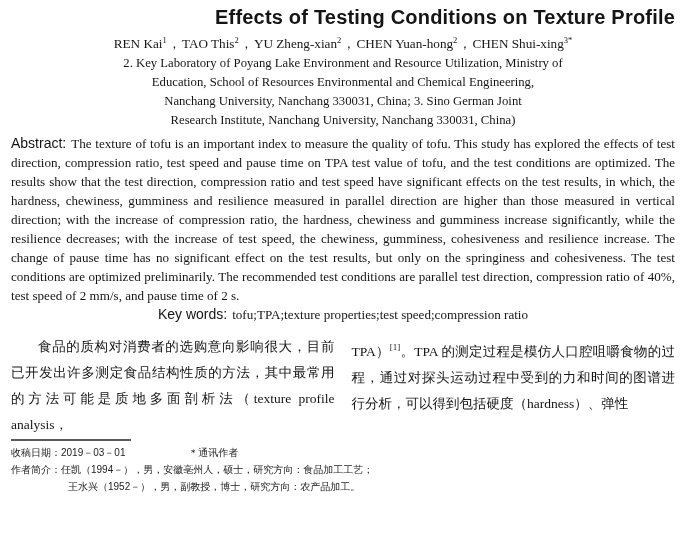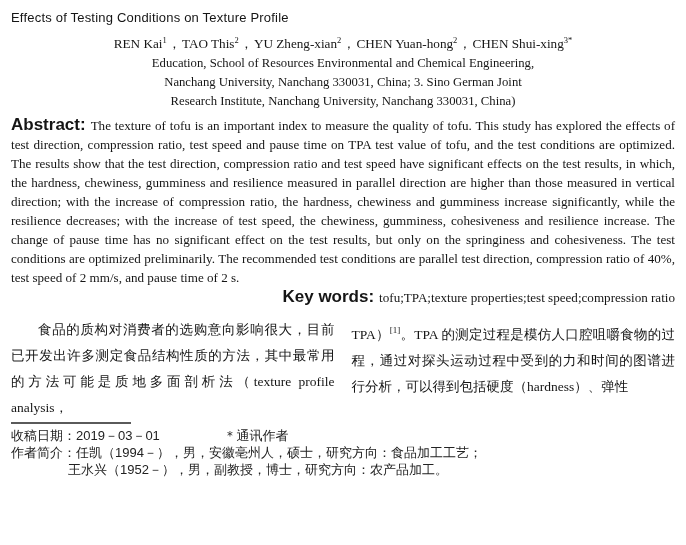--- a/index.html
+++ b/index.html
@@ -9,69 +9,70 @@
   }
   body {
     font-family: "Liberation Serif", "DejaVu Serif", serif;
     color: #151515;
     -webkit-font-smoothing: antialiased;
   }
   .page { padding: 6px 11px 0 11px; width: 686px; height: 545px; }
 
   .title {
     font-family: "Liberation Sans", "DejaVu Sans", sans-serif;
-    font-size: 13px; font-weight: 400;
-    text-align: left; line-height: 23px; letter-spacing: 0.2px;
+    font-size: 20px; font-weight: 700;
+    text-align: right; line-height: 23px; letter-spacing: 0.2px;
   }
   .tline { display: block; }
 
   .authors { text-align: center; font-size: 13.2px; margin-top: 3px; line-height: 17px; white-space: nowrap; }
   .authors sup { font-size: 8.5px; vertical-align: super; }
   .authors .sep { padding: 0 1px; }
 
   .affils { text-align: center; font-size: 12.7px; line-height: 19px; margin-top: 2px; }
 
   .abstract {
     margin-top: 4px; font-size: 13.1px; line-height: 19px;
     text-align: justify;
   }
   .label {
     font-family: "Liberation Sans", "DejaVu Sans", sans-serif;
-    font-weight: 700; font-size: 17px; margin-right: 5px;
+    font-weight: 400; font-size: 14px; margin-right: 5px;
   }
-  .keywords { font-size: 13.1px; line-height: 19px; text-align: right; }
+  .keywords { font-size: 13.1px; line-height: 19px; text-align: center; }
 
   .columns { display: flex; gap: 17px; margin-top: 10px; }
   .col { flex: 1; font-size: 13.5px; line-height: 26px; text-align: justify; }
   .col.left { text-indent: 2em; }
   .col sup { font-size: 9px; vertical-align: super; }
 
   .footnote {
     font-family: "Liberation Sans", "DejaVu Sans", sans-serif;
-    font-size: 13px; line-height: 17px; margin-top: 1px; color: #222;
+    font-size: 10px; line-height: 17px; margin-top: 1px; color: #222;
   }
   .rule { width: 120px; border-top: 2px solid #5a5a5a; margin: 1px 0 3px 0; }
   .fn-line { white-space: nowrap; }
   .corr { margin-left: 60px; }
   .bio2 { padding-left: 57px; }
 </style>
 </head>
 <body>
 
 <div class="page">
 
   <h1 class="title">
     <span class="tline">Effects of Testing Conditions on Texture Profile</span>
   </h1>
 
   <div class="authors">
     <span><span>REN Kai</span><sup>1</sup><span class="sep">，</span></span><span><span>TAO This</span><sup>2</sup><span class="sep">，</span></span><span><span>YU Zheng-xian</span><sup>2</sup><span class="sep">，</span></span><span><span>CHEN Yuan-hong</span><sup>2</sup><span class="sep">，</span></span><span><span>CHEN Shui-xing</span><sup>3*</sup></span>
   </div>
 
   <div class="affils">
+    <div>2. Key Laboratory of Poyang Lake Environment and Resource Utilization, Ministry of</div>
     <div>Education, School of Resources Environmental and Chemical Engineering,</div>
     <div>Nanchang University, Nanchang 330031, China; 3. Sino German Joint</div>
     <div>Research Institute, Nanchang University, Nanchang 330031, China)</div>
   </div>
 
   <p class="abstract">
     <span class="label">Abstract:</span><span>The texture of tofu is an important index to measure the quality of tofu. This study has explored the effects of test direction, compression ratio, test speed and pause time on TPA test value of tofu, and the test conditions are optimized. The results show that the test direction, compression ratio and test speed have significant effects on the test results, in which, the hardness, chewiness, gumminess and resilience measured in parallel direction are higher than those measured in vertical direction; with the increase of compression ratio, the hardness, chewiness and gumminess increase significantly, while the resilience decreases; with the increase of test speed, the chewiness, gumminess, cohesiveness and resilience increase. The change of pause time has no significant effect on the test results, but only on the springiness and cohesiveness. The test conditions are optimized preliminarily. The recommended test conditions are parallel test direction, compression ratio of 40%, test speed of 2 mm/s, and pause time of 2 s.</span>
   </p>
 
   <p class="keywords">

